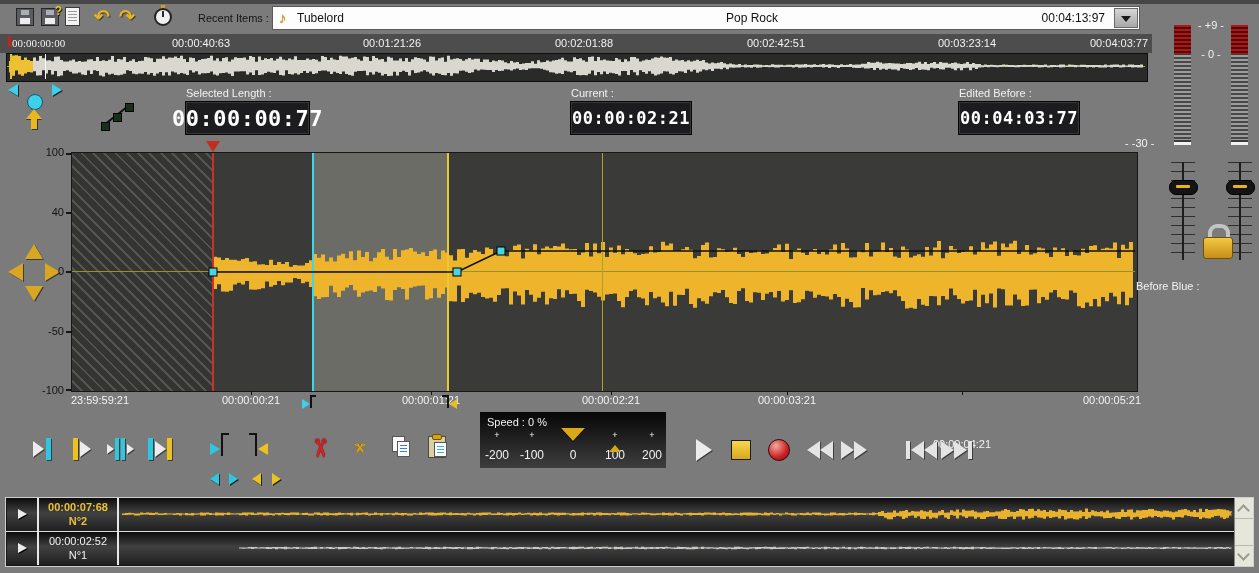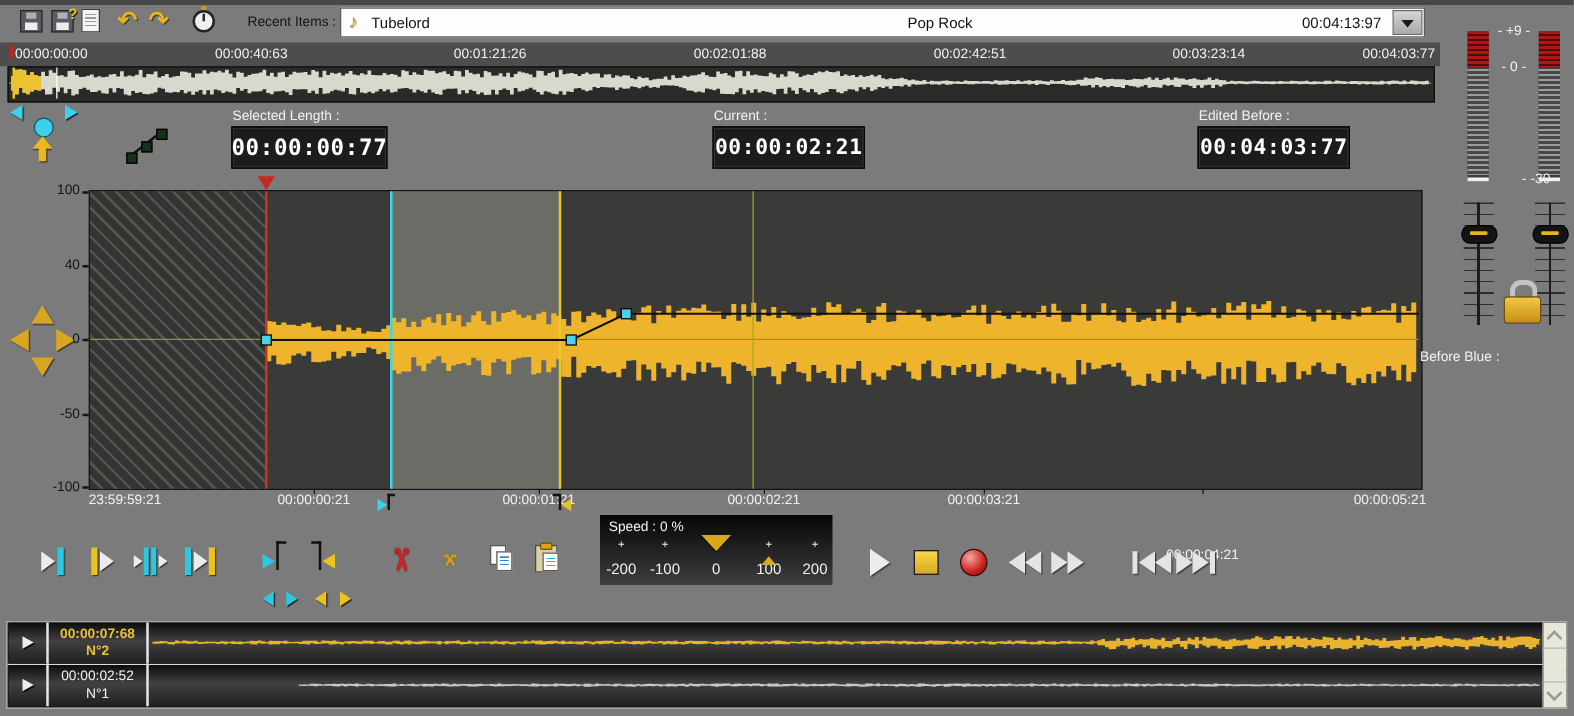--- a/index.html
+++ b/index.html
@@ -78,21 +78,21 @@
     <span class="glyph" style="left:6px;top:3px;color:#e8a21c;font-size:15px;text-shadow:0 0 1px #6a5a10;">♪</span>
     <span class="abs" style="left:24px;top:4px;font-size:12px;color:#111;">Tubelord</span>
     <span class="abs" style="left:453px;top:4px;font-size:12px;color:#111;">Pop Rock</span>
     <span class="abs" style="right:34px;top:4px;font-size:12px;color:#111;">00:04:13:97</span>
     <div class="abs btn" style="right:1px;top:1px;width:22px;height:18px;background:linear-gradient(#d6d6d6,#a8a8a8);border:1px solid #6a6a6a;">
       <span class="tri" style="left:6px;top:7px;border-left:5px solid transparent;border-right:5px solid transparent;border-top:6px solid #1a1a1a;"></span>
     </div>
   </div>
 
   <div class="abs" style="left:0;top:34px;width:1152px;height:19px;background:#4d4d4d;">
-    <span class="lblw" style="left:12px;top:3px;">00:00:00:00</span>
+    <span class="lblw" style="left:12px;top:3px;font-family:Liberation Serif, serif;">00:00:00:00</span>
     <span class="lblw" style="left:172px;top:3px;">00:00:40:63</span>
     <span class="lblw" style="left:363px;top:3px;">00:01:21:26</span>
     <span class="lblw" style="left:555px;top:3px;">00:02:01:88</span>
     <span class="lblw" style="left:747px;top:3px;">00:02:42:51</span>
     <span class="lblw" style="left:938px;top:3px;">00:03:23:14</span>
     <span class="lblw" style="left:1090px;top:3px;">00:04:03:77</span>
     <span class="bar" style="left:8px;top:2px;width:3px;height:11px;background:#c22418;"></span>
   </div>
 
   <div class="abs" style="left:6px;top:53px;width:1140px;height:27px;background:#2a2a29;border:1px solid #0d0d0d;">
@@ -119,21 +119,21 @@
     <span class="bar" style="left:7px;top:24px;width:6px;height:11px;background:#ecb61e;filter:drop-shadow(1px 1px 0 #333);"></span>
   </div>
   <div class="btn" style="left:100px;top:100px;width:34px;height:34px;">
     <span class="bar" style="left:4px;top:24px;width:30px;height:2px;background:#101010;transform:rotate(-38deg);transform-origin:left center;"></span>
     <span class="bar" style="left:1px;top:22px;width:7px;height:7px;background:#16301c;border:1px solid #000;"></span>
     <span class="bar" style="left:13px;top:13px;width:7px;height:7px;background:#16301c;border:1px solid #000;"></span>
     <span class="bar" style="left:25px;top:3px;width:7px;height:7px;background:#16301c;border:1px solid #000;"></span>
   </div>
 
   <span class="lblw" style="left:186px;top:87px;">Selected Length :</span>
-  <div class="dig" style="left:185px;top:101px;width:123px;height:32px;font-size:18px;">00:00:00:77</div>
+  <div class="dig" style="left:185px;top:101px;width:123px;height:32px;font-size:22px;">00:00:00:77</div>
 
   <span class="lblw" style="left:571px;top:87px;">Current :</span>
   <div class="dig" style="left:570px;top:101px;width:120px;height:32px;font-size:17px;">00:00:02:21</div>
 
   <span class="lblw" style="left:959px;top:87px;">Edited Before :</span>
   <div class="dig" style="left:958px;top:101px;width:120px;height:32px;font-size:17px;">00:04:03:77</div>
 
   <div class="abs" style="left:8px;top:244px;width:52px;height:58px;">
     <span class="tri sh" style="left:17px;top:0;border-left:9px solid transparent;border-right:9px solid transparent;border-bottom:15px solid #d8a620;"></span>
     <span class="tri sh" style="left:0;top:19px;border-top:9px solid transparent;border-bottom:9px solid transparent;border-right:15px solid #d8a620;"></span>
@@ -200,21 +200,21 @@
     <div class="seggray" style="position:absolute;left:0;top:30px;width:17px;height:85px;"></div>
     <div class="bar" style="left:0;top:117px;width:17px;height:3px;background:#f2f2f2;"></div>
   </div>
   <div class="meter" style="left:1231px;top:25px;height:120px;">
     <div class="segred" style="position:absolute;left:0;top:0;width:17px;height:29px;"></div>
     <div class="seggray" style="position:absolute;left:0;top:30px;width:17px;height:85px;"></div>
     <div class="bar" style="left:0;top:117px;width:17px;height:3px;background:#f2f2f2;"></div>
   </div>
   <div class="lblw" style="left:1191px;top:19px;width:40px;text-align:center;">- +9 -</div>
   <div class="lblw" style="left:1191px;top:48px;width:40px;text-align:center;">- 0 -</div>
-  <div class="lblw" style="left:1199px;top:137px;width:48px;text-align:right;">- -30 -</div>
+  <div class="lblw" style="left:1125px;top:137px;width:48px;text-align:left;">- -30 -</div>
 
   <div class="fader" style="left:1171px;top:162px;">
     <span class="knob" style="top:18px;">
         <i></i>
       </span>
   </div>
   <div class="fader" style="left:1228px;top:162px;">
     <span class="knob" style="top:18px;">
         <i></i>
       </span>

